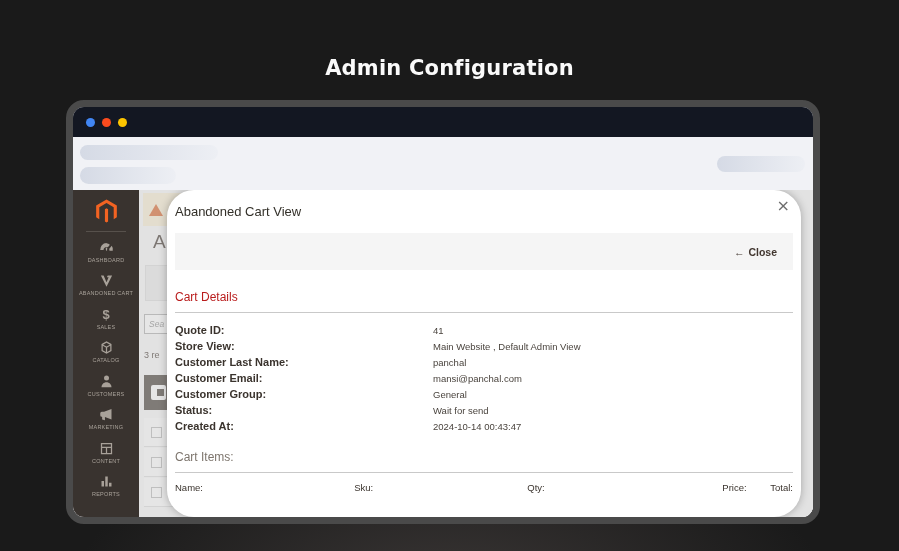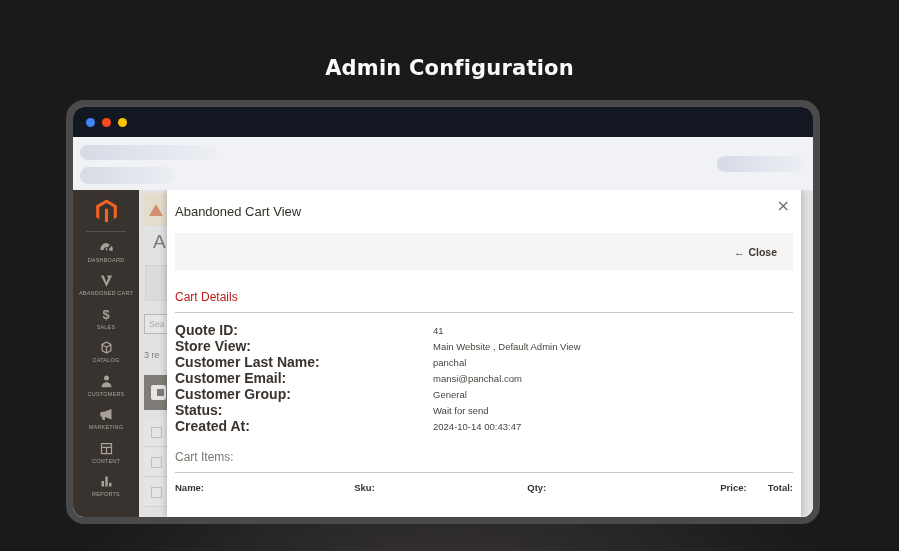--- a/index.html
+++ b/index.html
@@ -114,20 +114,21 @@
   .backdrop {
     position:absolute; inset:0; z-index:5;
     background:rgba(200,200,200,.45);
   }
 
   
   .modal {
     position:absolute; top:0; left:28px; right:12px; bottom:0; z-index:10;
     background:#ffffff; padding:0 8px;
     box-shadow:0 0 8px rgba(0,0,0,.28);
+    border-radius:27px;
   }
   .modal-head { position:relative; padding-top:12px; }
   .modal-title { font-size:13px; color:#333029; }
   .modal-close {
     position:absolute; right:3px; top:8px;
     font-size:16px; color:#6e6e6e; line-height:1; cursor:pointer;
     font-family:"DejaVu Sans", sans-serif;
   }
   .modal-toolbar {
     margin-top:13px; height:37px; background:#f5f5f5;
@@ -135,27 +136,27 @@
     padding-right:16px;
   }
   .close-btn {
     font-size:10.5px; font-weight:bold; color:#41362f;
     display:flex; align-items:center; gap:4px; cursor:pointer;
   }
   .section-title { margin-top:20px; font-size:12px; color:#b91c1c; }
   .rule { border:0; border-top:1px solid #c9c9c9; margin-top:8px; }
   .fields { margin-top:9px; }
   .field-row { display:grid; grid-template-columns:258px 1fr; height:16px; align-items:center; }
-  .field-label { font-size:14px; font-weight:bold; color:#3a332d; }
+  .field-label { font-size:11px; font-weight:bold; color:#3a332d; }
   .field-value { font-size:9.5px; color:#4a443e; }
   .items-title { margin-top:16px; font-size:12px; color:#7d756d; }
   .items-head {
     margin-top:9px;
     display:grid; grid-template-columns:29% 28% 28% 7.5% 7.5%;
-    font-size:9.5px; font-weight:bold; color:#3a332d;
+    font-size:9.5px; font-weight:normal; color:#3a332d;
   }
   .items-head .col-right { text-align:right; }
 </style>
 </head>
 <body>
 
 <div class="page-title">Admin Configuration</div>
 
 <div class="window">
   <div class="titlebar">

